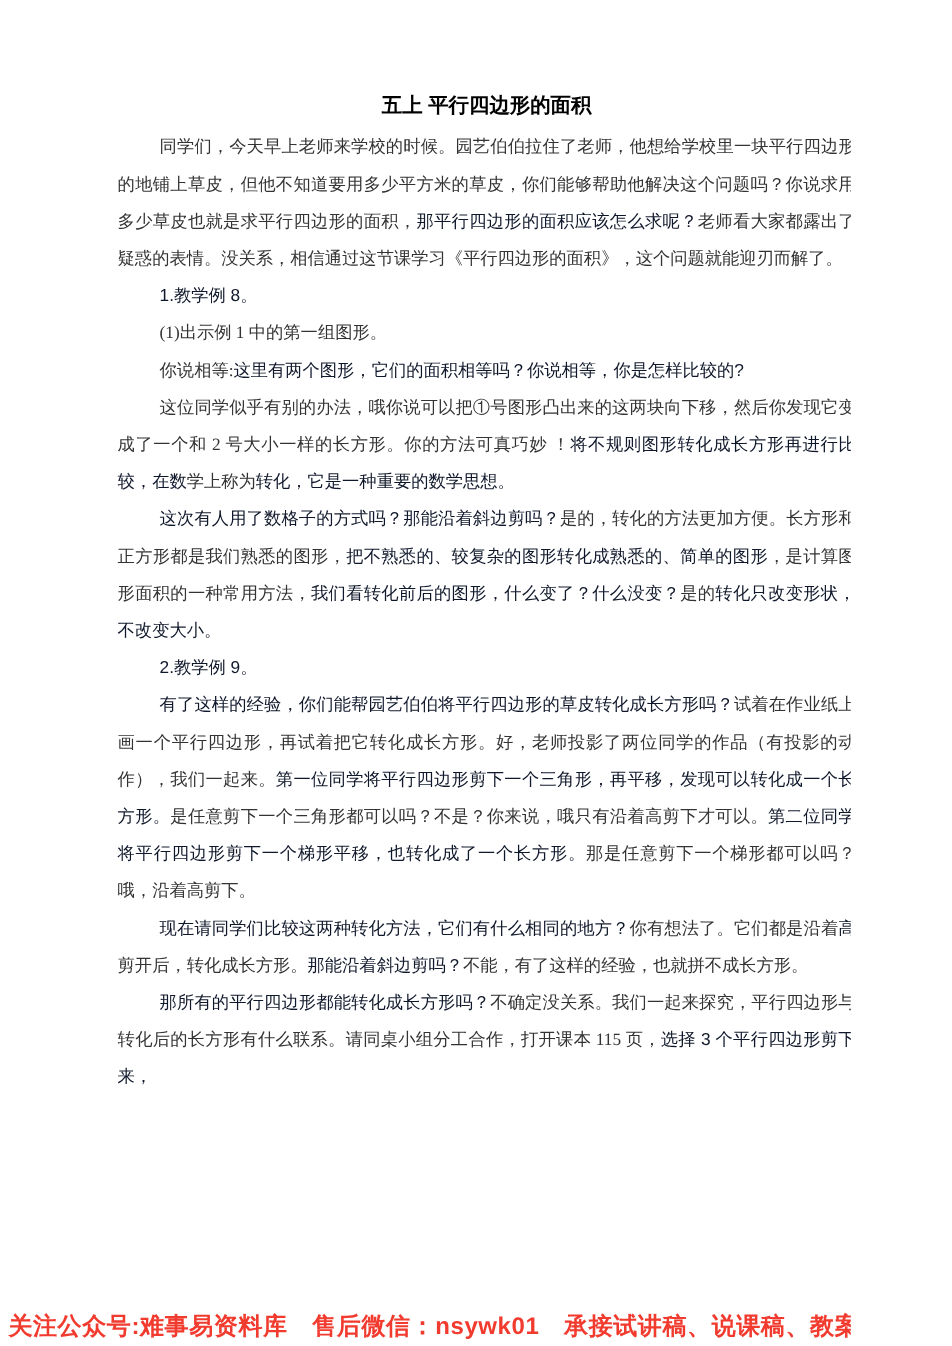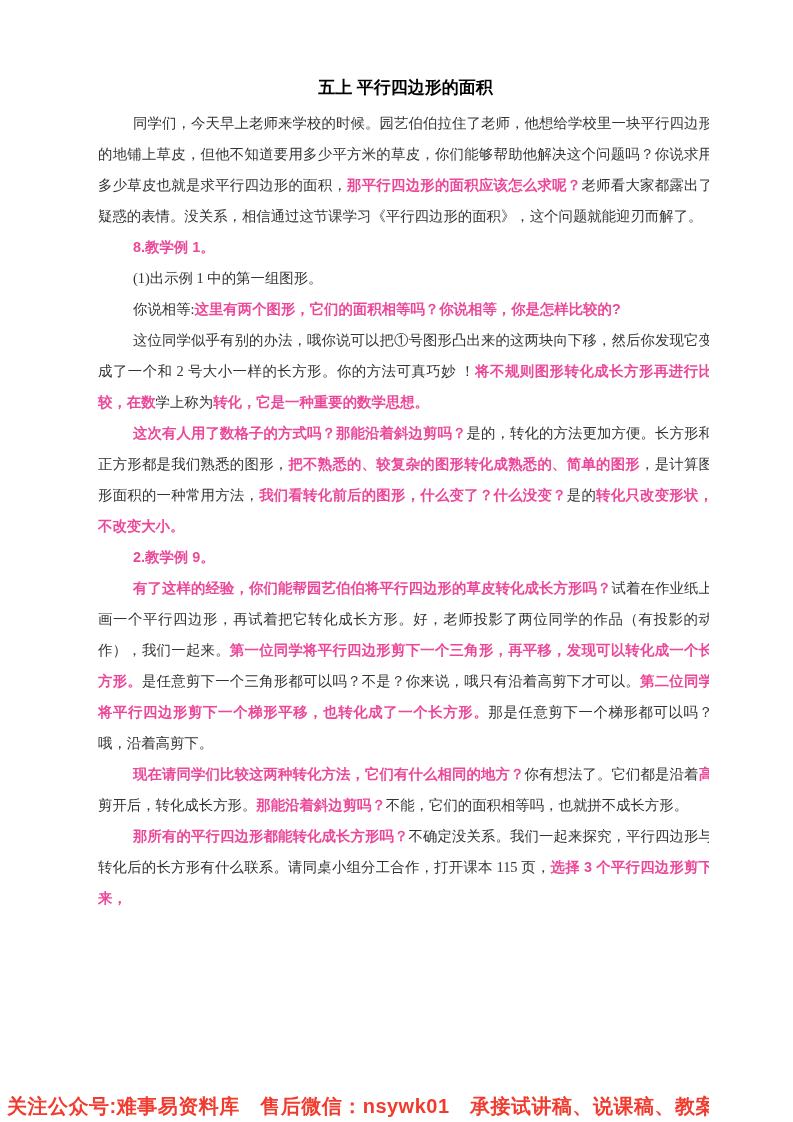--- a/index.html
+++ b/index.html
@@ -35,22 +35,22 @@
     margin: 0;
     text-indent: 35px;
     font-size: 14.4px;
     line-height: 31px;
     text-align: justify;
     color: #333333;
     word-break: break-all;
   }
   .run { font-weight: 400; color: #333333; }
   .run.bold {
-    font-weight: 700;
-    color: #ec4899;
+    font-weight: 400;
+    color: #0f172a;
     font-family: "Liberation Sans", "DejaVu Sans", sans-serif;
   }
   .footer-band {
     position: absolute;
     left: 7px;
     right: 0;
     bottom: 4px;
     white-space: nowrap;
     font-size: 20px;
     line-height: 24px;
@@ -61,25 +61,25 @@
   }
 </style>
 </head>
 <body>
 
 <div class="page">
   <div class="doc-content">
     <h1 class="doc-title">五上 平行四边形的面积</h1>
     <div>
         <p class="para"><span class="run">同学们，今天早上老师来学校的时候。园艺伯伯拉住了老师，他想给学校里一块平行四边形的地铺上草皮，但他不知道要用多少平方米的草皮，你们能够帮助他解决这个问题吗？你说求用多少草皮也就是求平行四边形的面积，</span><span class="run bold">那平行四边形的面积应该怎么求呢？</span><span class="run">老师看大家都露出了疑惑的表情。没关系，相信通过这节课学习《平行四边形的面积》，这个问题就能迎刃而解了。</span></p>
-        <p class="para"><span class="run bold">8.教学例 1。</span></p>
+        <p class="para"><span class="run bold">1.教学例 8。</span></p>
         <p class="para"><span class="run">(1)出示例 1 中的第一组图形。</span></p>
         <p class="para"><span class="run">你说相等:</span><span class="run bold">这里有两个图形，它们的面积相等吗？你说相等，你是怎样比较的?</span></p>
         <p class="para"><span class="run">这位同学似乎有别的办法，哦你说可以把①号图形凸出来的这两块向下移，然后你发现它变成了一个和 2 号大小一样的长方形。你的方法可真巧妙 ！</span><span class="run bold">将不规则图形转化成长方形再进行比较，在数</span><span class="run">学上称为</span><span class="run bold">转化，它是一种重要的数学思想。</span></p>
         <p class="para"><span class="run bold">这次有人用了数格子的方式吗？那能沿着斜边剪吗？</span><span class="run">是的，转化的方法更加方便。长方形和正方形都是我们熟悉的图形，</span><span class="run bold">把不熟悉的、较复杂的图形转化成熟悉的、简单的图形</span><span class="run">，是计算图形面积的一种常用方法，</span><span class="run bold">我们看转化前后的图形，什么变了？什么没变？</span><span class="run">是的</span><span class="run bold">转化只改变形状，不改变大小。</span></p>
         <p class="para"><span class="run bold">2.教学例 9。</span></p>
         <p class="para"><span class="run bold">有了这样的经验，你们能帮园艺伯伯将平行四边形的草皮转化成长方形吗？</span><span class="run">试着在作业纸上画一个平行四边形，再试着把它转化成长方形。好，老师投影了两位同学的作品（有投影的动作），我们一起来。</span><span class="run bold">第一位同学将平行四边形剪下一个三角形，再平移，发现可以转化成一个长方形。</span><span class="run">是任意剪下一个三角形都可以吗？不是？你来说，哦只有沿着高剪下才可以。</span><span class="run bold">第二位同学将平行四边形剪下一个梯形平移，也转化成了一个长方形。</span><span class="run">那是任意剪下一个梯形都可以吗？哦，沿着高剪下。</span></p>
-        <p class="para"><span class="run bold">现在请同学们比较这两种转化方法，它们有什么相同的地方？</span><span class="run">你有想法了。它们都是沿着</span><span class="run bold">高</span><span class="run">剪开后，转化成长方形。</span><span class="run bold">那能沿着斜边剪吗？</span><span class="run">不能，它们的面积相等吗，也就拼不成长方形。</span></p>
+        <p class="para"><span class="run bold">现在请同学们比较这两种转化方法，它们有什么相同的地方？</span><span class="run">你有想法了。它们都是沿着</span><span class="run bold">高</span><span class="run">剪开后，转化成长方形。</span><span class="run bold">那能沿着斜边剪吗？</span><span class="run">不能，有了这样的经验，也就拼不成长方形。</span></p>
         <p class="para"><span class="run bold">那所有的平行四边形都能转化成长方形吗？</span><span class="run">不确定没关系。我们一起来探究，平行四边形与转化后的长方形有什么联系。请同桌小组分工合作，打开课本 115 页，</span><span class="run bold">选择 3 个平行四边形剪下来，</span></p>
       </div>
   </div>
   <div class="footer-band">关注公众号:难事易资料库　售后微信：nsywk01　承接试讲稿、说课稿、教案等定制业务</div>
 </div>
 
 </body></html>

